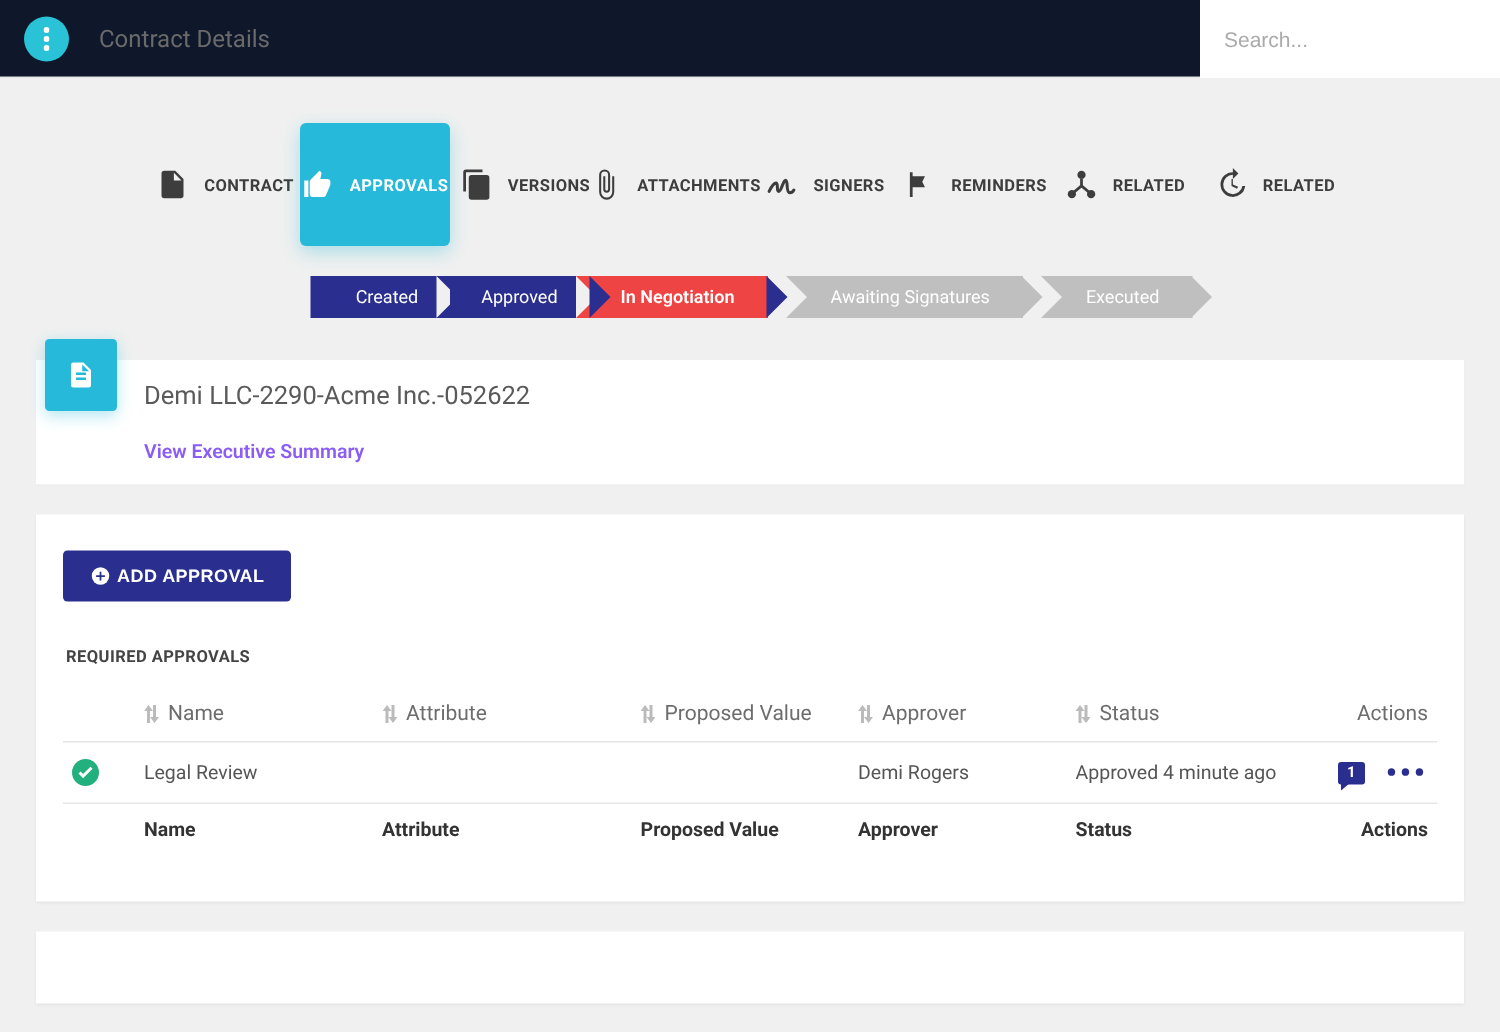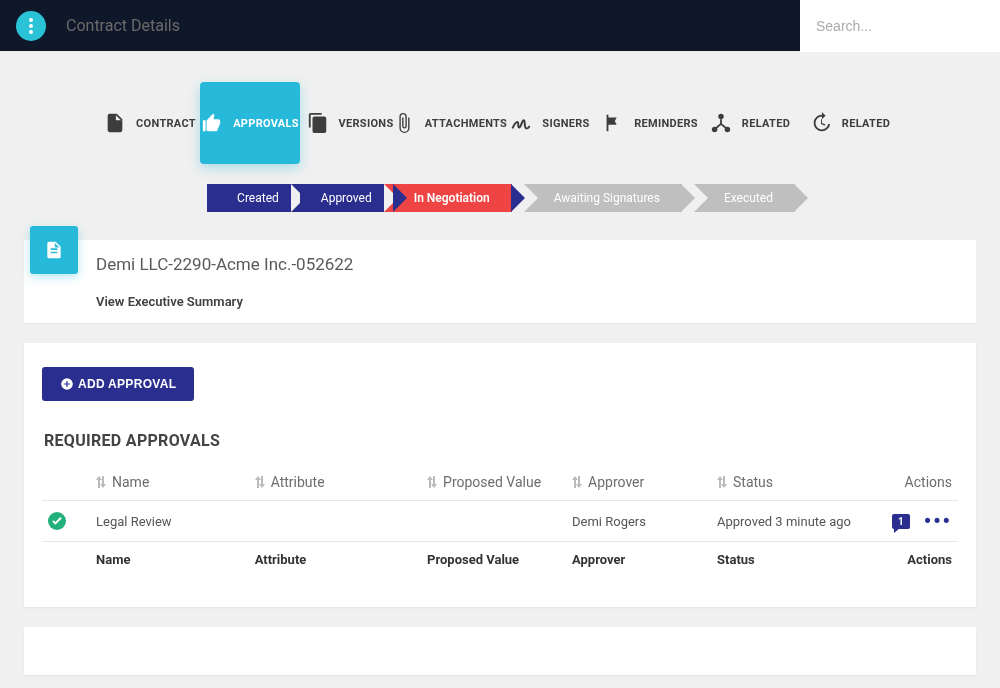--- a/index.html
+++ b/index.html
@@ -42,27 +42,27 @@
 .stage.pending { background: #bfbfbf; color: #bfbfbf; margin-left: 12px; }
 .stage.pending span { color: #fff; }
 .stage.pending::after { border-left-color: #bfbfbf; }
 .stage span { position: relative; z-index: 3; }
 
 
 .card-title { background: #fff; margin-bottom: 20px; padding: 14px 22px 14px 0; display: flex; align-items: flex-start; box-shadow: 0 1px 1px rgba(0,0,0,.04); }
 .card-title .doc-badge { width: 48px; height: 48px; background: #27b9d9; display: flex; align-items: center; justify-content: center; margin-left: 6px; margin-right: 18px; margin-top: -28px; box-shadow: 0 3px 10px rgba(39,185,217,.35); border-radius: 3px; }
 .card-title .doc-badge svg { width: 20px; height: 22px; fill: #fff; }
 .card-title .txt .name { font-size: 17px; color: #5a5a5a; margin-bottom: 20px; }
-.card-title .txt .link { font-size: 13px; color: #404040; font-weight: 600; cursor: pointer; }
+.card-title .txt .link { font-size: 13px; color: #8b5cf6; font-weight: 600; cursor: pointer; }
 
 
 .card { background: #fff; padding: 24px 18px 30px; box-shadow: 0 1px 2px rgba(0,0,0,.06); margin-bottom: 20px; }
 .btn-add { background: #2a2e8f; color: #fff; border: none; padding: 10px 18px; font-size: 12px; font-weight: 700; letter-spacing: .3px; border-radius: 3px; cursor: pointer; display: inline-flex; align-items: center; gap: 4px; }
 .btn-add svg { width: 14px; height: 14px; fill: #fff; }
-.section-title { font-size: 16px; font-weight: 700; color: #444; letter-spacing: .3px; margin: 30px 0 14px 2px; }
+.section-title { font-size: 11px; font-weight: 700; color: #444; letter-spacing: .3px; margin: 30px 0 14px 2px; }
 
 .table { width: 100%; }
 .thead, .trow, .tfoot { display: grid; grid-template-columns: 40px 1.1fr 1.2fr 1fr 1fr 1fr 90px; align-items: center; gap: 8px; padding: 10px 6px; }
 .thead { border-bottom: 1px solid #e6e6e6; color: #6d6d6d; font-size: 14px; }
 .thead .hcell { display: inline-flex; align-items: center; gap: 6px; cursor: pointer; }
 .thead .hcell svg { width: 10px; height: 12px; fill: #bbb; }
 .thead .actions { text-align: right; justify-self: end; }
 .trow { border-bottom: 1px solid #e6e6e6; color: #555; font-size: 13px; }
 .trow .check { width: 18px; height: 18px; border-radius: 50%; background: #22b07d; display: inline-flex; align-items: center; justify-content: center; }
 .trow .check svg { width: 10px; height: 8px; stroke: #fff; stroke-width: 2.5; fill: none; }
@@ -235,21 +235,21 @@
       <div class="trow">
         <div><span class="check">
               <svg viewBox="0 0 12 10">
                 <path d="M1 5l3 3 7-7"></path>
               </svg>
             </span></div>
         <div>Legal Review</div>
         <div></div>
         <div></div>
         <div>Demi Rogers</div>
-        <div>Approved 3 minute ago</div>
+        <div>Approved 4 minute ago</div>
         <div class="row-actions">
           <span class="badge">1</span>
           <span class="dots">•••</span>
         </div>
       </div>
 
       <div class="tfoot">
         <div></div>
         <div>Name</div>
         <div>Attribute</div>

